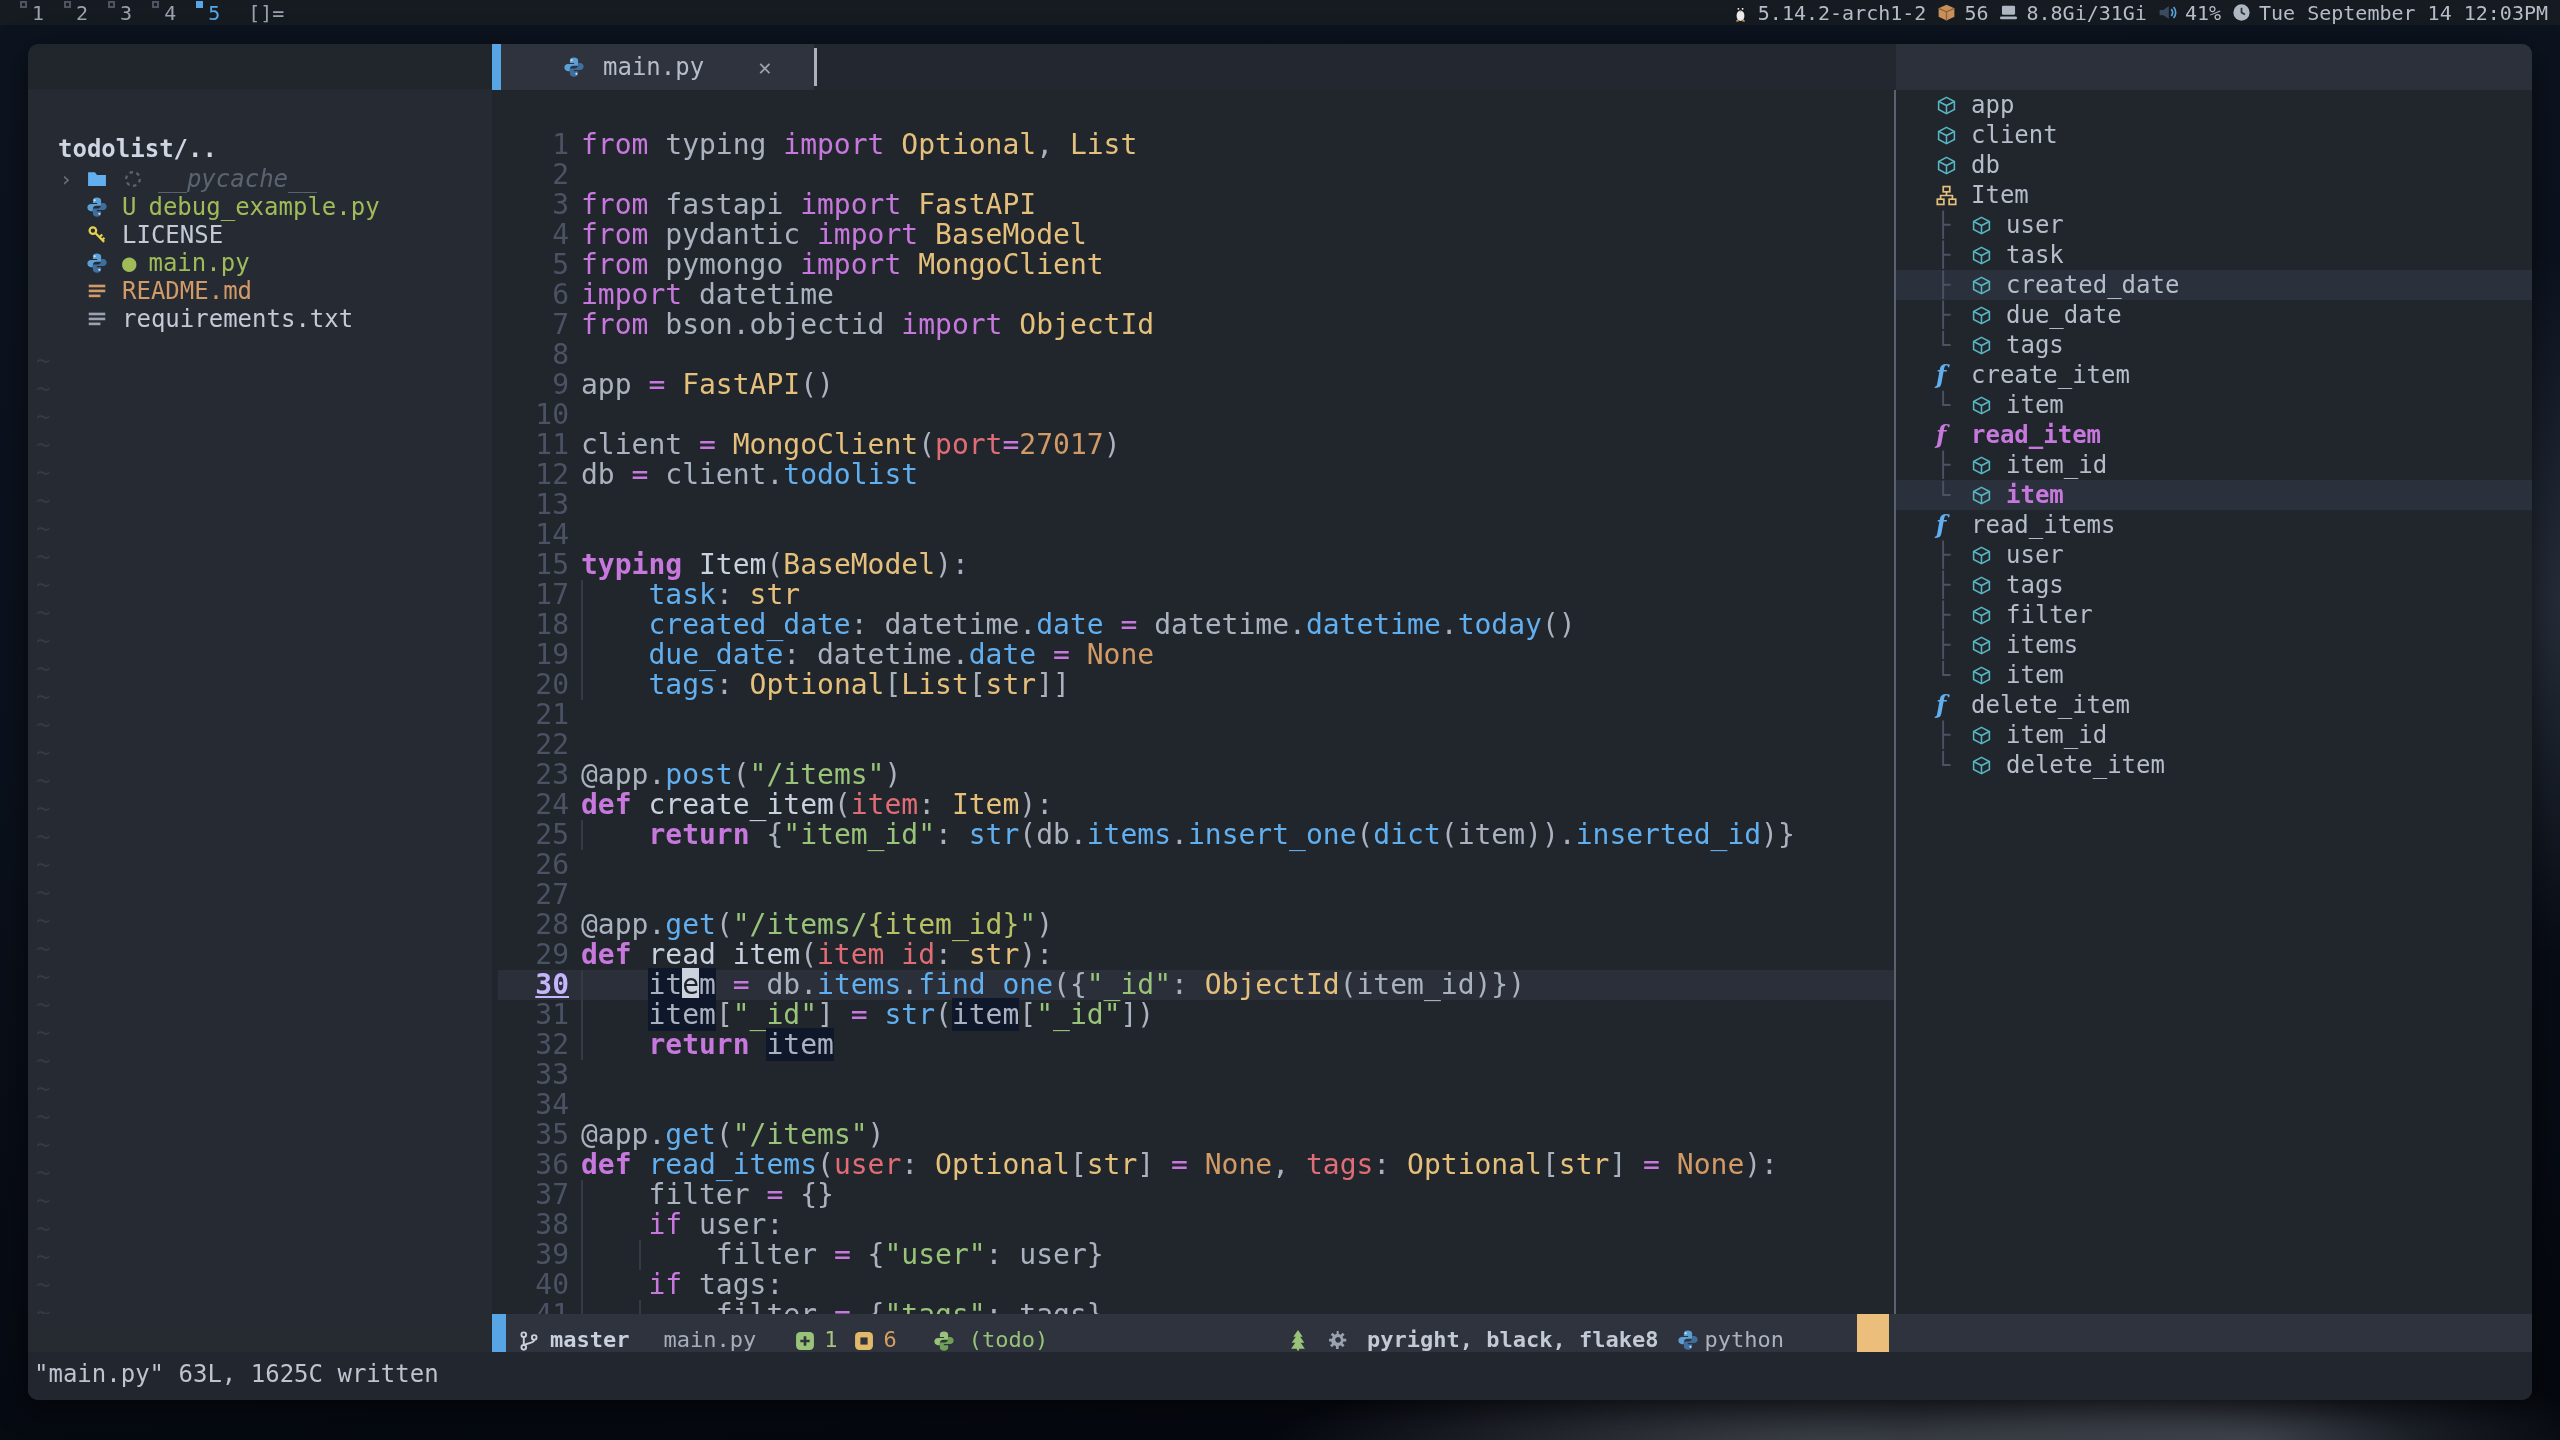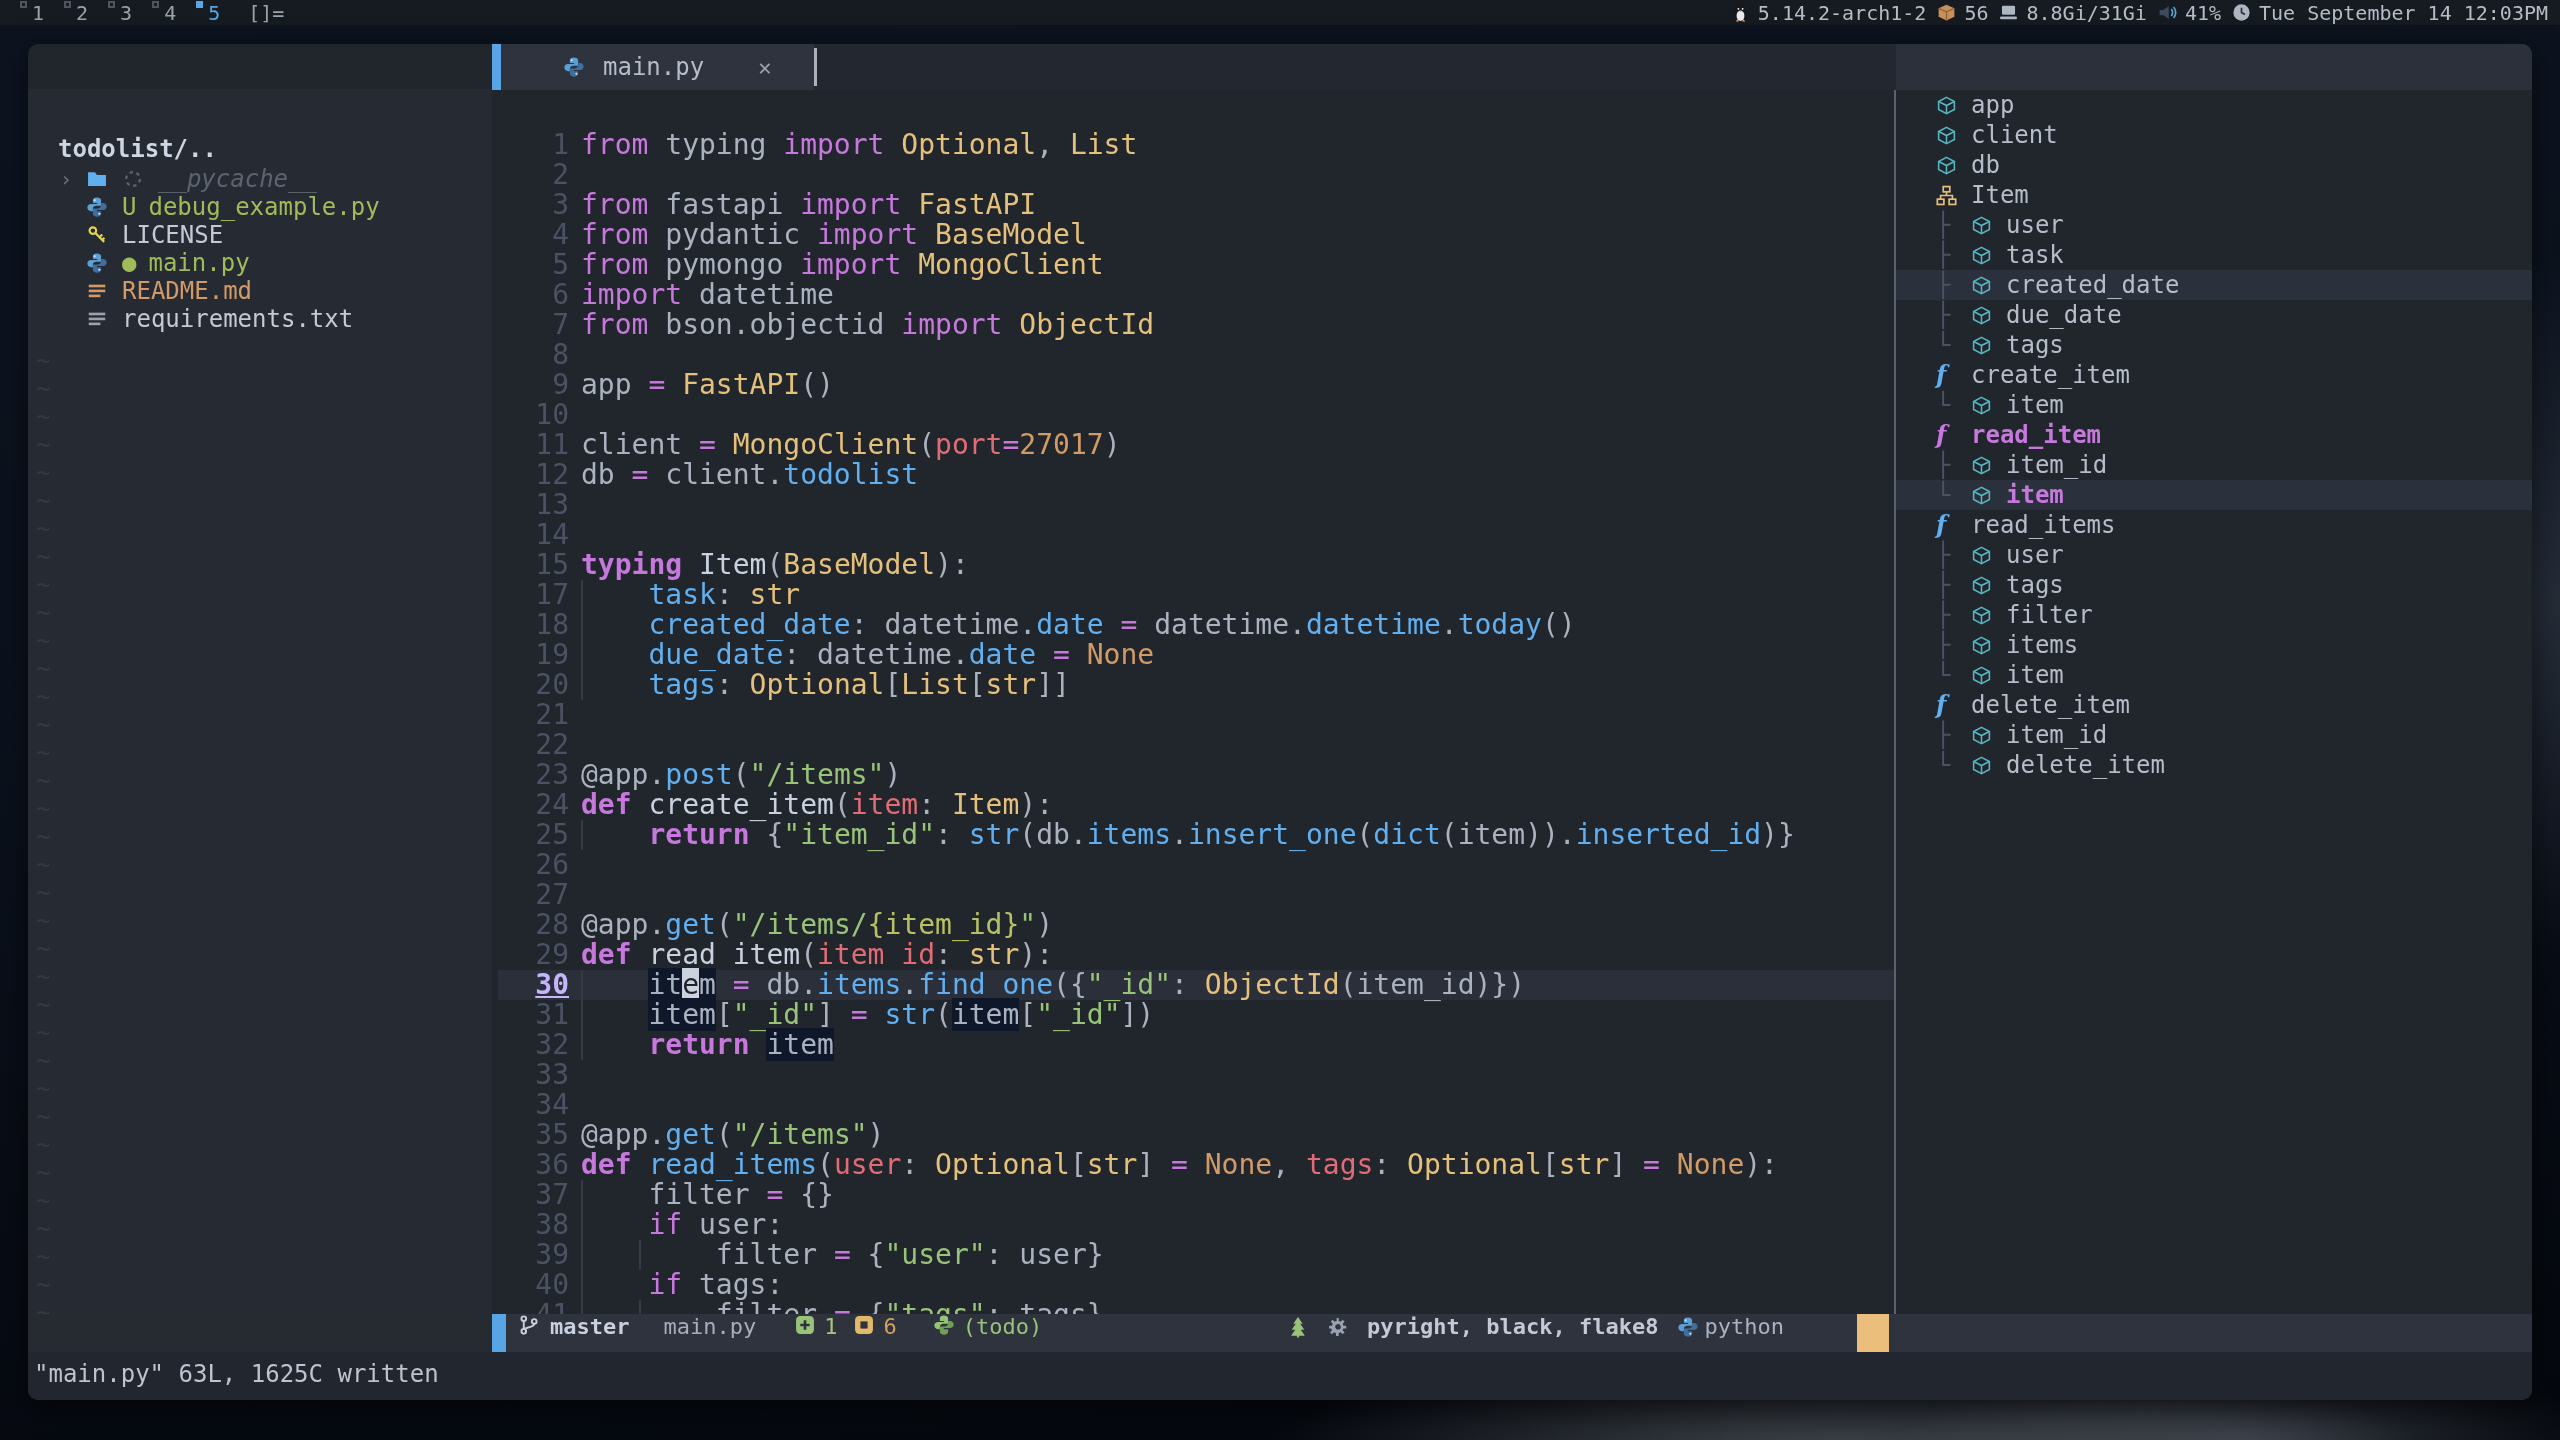--- a/index.html
+++ b/index.html
@@ -79,31 +79,31 @@
   .sym-conn { width:35px; color:#4b5263; }
   .sym-ico { width:26px; height:22px; margin-right:9px; flex:none; display:flex; align-items:center; }
   .sym-ico svg { width:21px; height:21px; display:block; }
   .sym-f { font-family:"DejaVu Serif", serif; font-style:italic; font-weight:bold;
     font-size:24px; color:#61afef; }
   .sym-row.active > .lab { color:#c678dd; font-weight:bold; }
   .sym-row.active .sym-f { color:#c678dd; }
   
   #sl-tree { position:absolute; left:0; top:1270px; width:464px; height:38px; background:#262a31; }
   #sl-main { position:absolute; left:464px; top:1270px; width:1402px; height:38px; background:#2e333d;
-    display:flex; align-items:flex-start; font-size:22px; color:#a7aebb; }
+    display:flex; align-items:flex-end; font-size:22px; color:#a7aebb; }
   #sl-side { position:absolute; left:1866px; top:1270px; width:638px; height:38px; background:#2e333d; }
   #sl-accent { width:14px; height:38px; background:#57a5e5; flex:none; }
   .sl-ico { width:22px; height:22px; display:inline-block; }
   .sl-ico svg { width:100%; height:100%; display:block; }
   #sl-branch-label { font-weight:bold; color:#c9d1de; margin:0 34px 0 10px; }
   #sl-file { margin-right:38px; }
   .sl-count { margin:0 16px 0 8px; }
   #sl-added-n { color:#a6c57e; }
   #sl-changed-n { color:#d7a05f; }
-  #sl-venv { color:#98c379; margin-left:8px; }
+  #sl-venv { color:#98c379; margin-left:14px; }
   #sl-right { margin-left:auto; display:flex; align-items:center; gap:18px; padding-right:110px; }
   #sl-lsp { font-weight:bold; color:#c3cad6; }
   #sl-ft { color:#abb2bf; margin-left:-12px; }
   #sl-block { position:absolute; left:1365px; top:0; width:32px; height:38px; background:#ecbe7b; }
   
   #cmdline { position:absolute; left:0; top:1308px; width:2504px; height:48px; background:#22262e;
     font-size:24px; color:#bdc3cf; padding:8px 0 0 6px; }
 </style>
 </head>
 <body>

